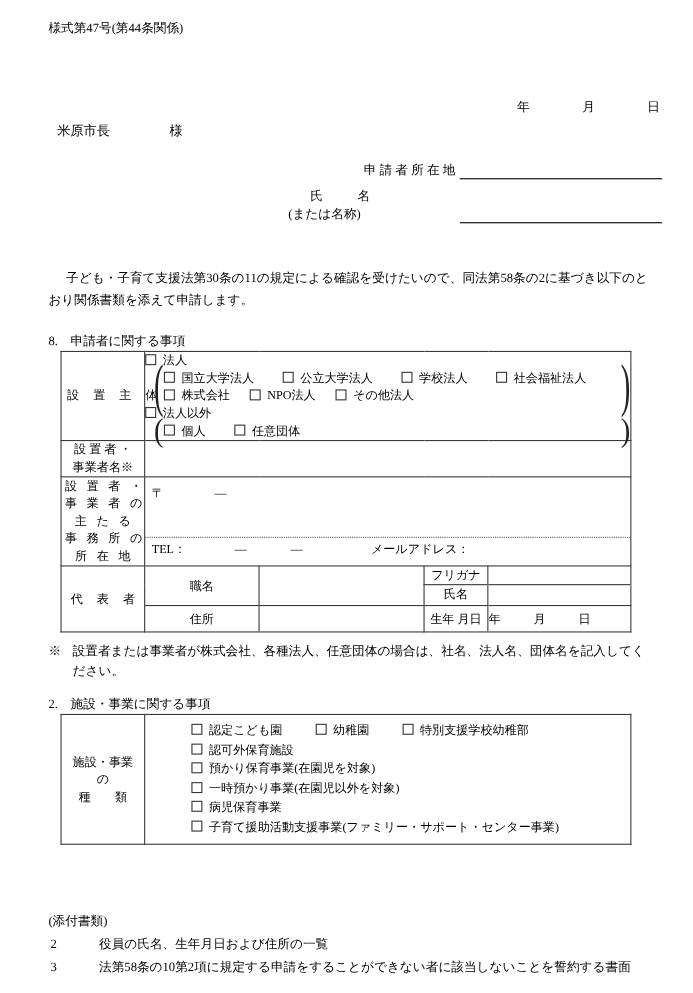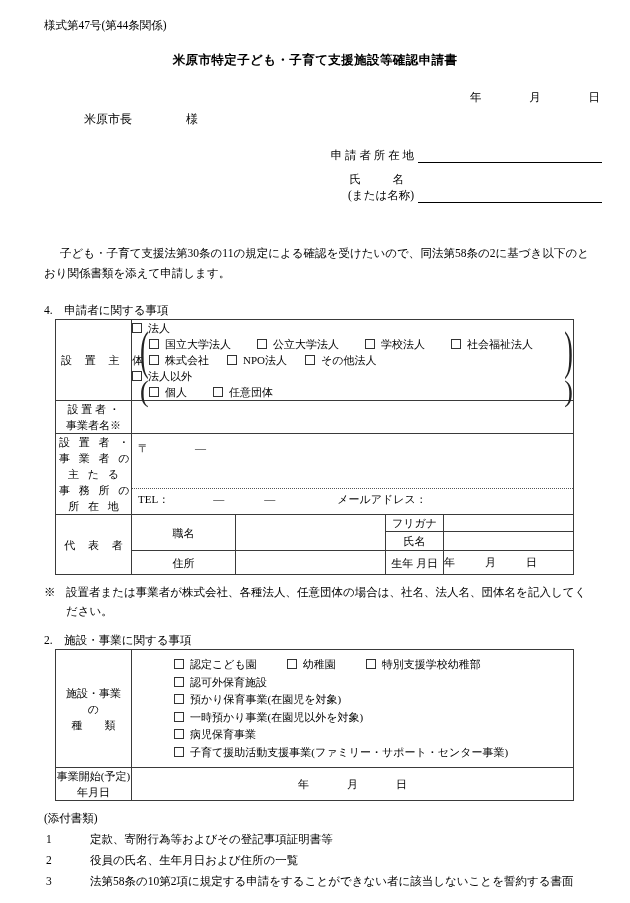--- a/index.html
+++ b/index.html
@@ -42,21 +42,21 @@
   .date-line {
     position: absolute;
     left: 470px; top: 90px;
     width: 130px;
     font-size: 11.5px;
     display: flex;
     justify-content: space-between;
   }
   .addressee {
     position: absolute;
-    left: 84px; top: 111px;
+    left: 52px; top: 111px;
     font-size: 12px;
   }
   .addressee .sama {
     display: inline-block;
     margin-left: 54px;
   }
 
   
   .applicant {
     position: absolute;
@@ -78,21 +78,20 @@
     line-height: 15px;
   }
   .app-rule {
     flex: 1;
     border-bottom: 1px solid #000;
     height: 15px;
   }
   .app-row.two-line { height: 34px; align-items: flex-end; margin-bottom: 5px;}
   .app-label-stack {
     width: 152px;
-    text-align: right;
     padding-right: 4px;
     line-height: 16px;
   }
   .app-label-stack .l1 {
     display: block;
     letter-spacing: 10px;
     padding-left: 20px;
   }
 
   
@@ -250,40 +249,39 @@
   .fac-line .gapB { display:inline-block; width: 30px; }
 
   
   .attach {
     position: absolute;
     left: 44px; top: 808px;
     width: 560px;
     font-size: 11.5px;
     line-height: 21px;
   }
-  .attach .title { display: block; }
+  .attach .title { display: block; margin-top: 20px; }
   .attach ol {
     list-style: none;
     margin: 0;
     padding: 0;
   }
   .attach li {
     padding-left: 46px;
     text-indent: -22px;
     white-space: nowrap;
   }
   .attach li .num { display: inline-block; width: 22px; }
 </style>
 </head>
 <body>
 
 <div class="page">
 
   <div class="form-no">様式第47号(第44条関係)</div>
-  <div class="doc-title">米原市特定子ども・子育て支援施設等確認申請書</div>
 
   <div class="date-line">
     <span>年</span>
     <span>月</span>
     <span>日</span>
   </div>
 
   <div class="addressee">
     <span>米原市長</span><span class="sama">様</span>
   </div>
@@ -299,21 +297,21 @@
         <span>(または名称)</span>
       </span>
       <span class="app-rule"></span>
     </div>
   </div>
 
   <div class="para">
     <span class="indent">子ども・子育て支援法第30条の11の規定による確認を受けたいので、同法第58条の2に基づき以下のとおり関係書類を添えて申請します。</span>
   </div>
 
-  <div class="sec-head" id="sec1-head">4.　申請者に関する事項</div>
+  <div class="sec-head" id="sec1-head">8.　申請者に関する事項</div>
 
   <table class="form" id="table1">
     <colgroup>
       <col style="width:76px">
       <col style="width:104px">
       <col style="width:150px">
       <col style="width:58px">
       <col style="width:130px">
     </colgroup>
     <tbody>
@@ -440,34 +438,24 @@
           <div class="fac-line">
             <span class="opt"><span class="cb"></span><span>認定こども園</span></span><span class="gapA"></span><span class="opt"><span class="cb"></span><span>幼稚園</span></span><span class="gapB"></span><span class="opt"><span class="cb"></span><span>特別支援学校幼稚部</span></span>
           </div>
           <div class="fac-line"><span class="cb"></span><span>認可外保育施設</span></div>
           <div class="fac-line"><span class="cb"></span><span>預かり保育事業(在園児を対象)</span></div>
           <div class="fac-line"><span class="cb"></span><span>一時預かり事業(在園児以外を対象)</span></div>
           <div class="fac-line"><span class="cb"></span><span>病児保育事業</span></div>
           <div class="fac-line"><span class="cb"></span><span>子育て援助活動支援事業(ファミリー・サポート・センター事業)</span></div>
         </td>
       </tr>
-      <tr style="height:32px">
-        <td class="lbl">
-          <span class="plain">事業開始(予定)</span>
-          <span class="plain">年月日</span>
-        </td>
-        <td class="ymd">
-          <span class="y">年</span><span class="m">月</span><span>日</span>
-        </td>
-      </tr>
     </tbody>
   </table>
 
   <div class="attach">
     <span class="title">(添付書類)</span>
     <ol>
-      <li><span class="num">1</span><span>定款、寄附行為等およびその登記事項証明書等</span></li>
       <li><span class="num">2</span><span>役員の氏名、生年月日および住所の一覧</span></li>
       <li><span class="num">3</span><span>法第58条の10第2項に規定する申請をすることができない者に該当しないことを誓約する書面</span></li>
     </ol>
   </div>
 
 </div>
 
 </body></html>

